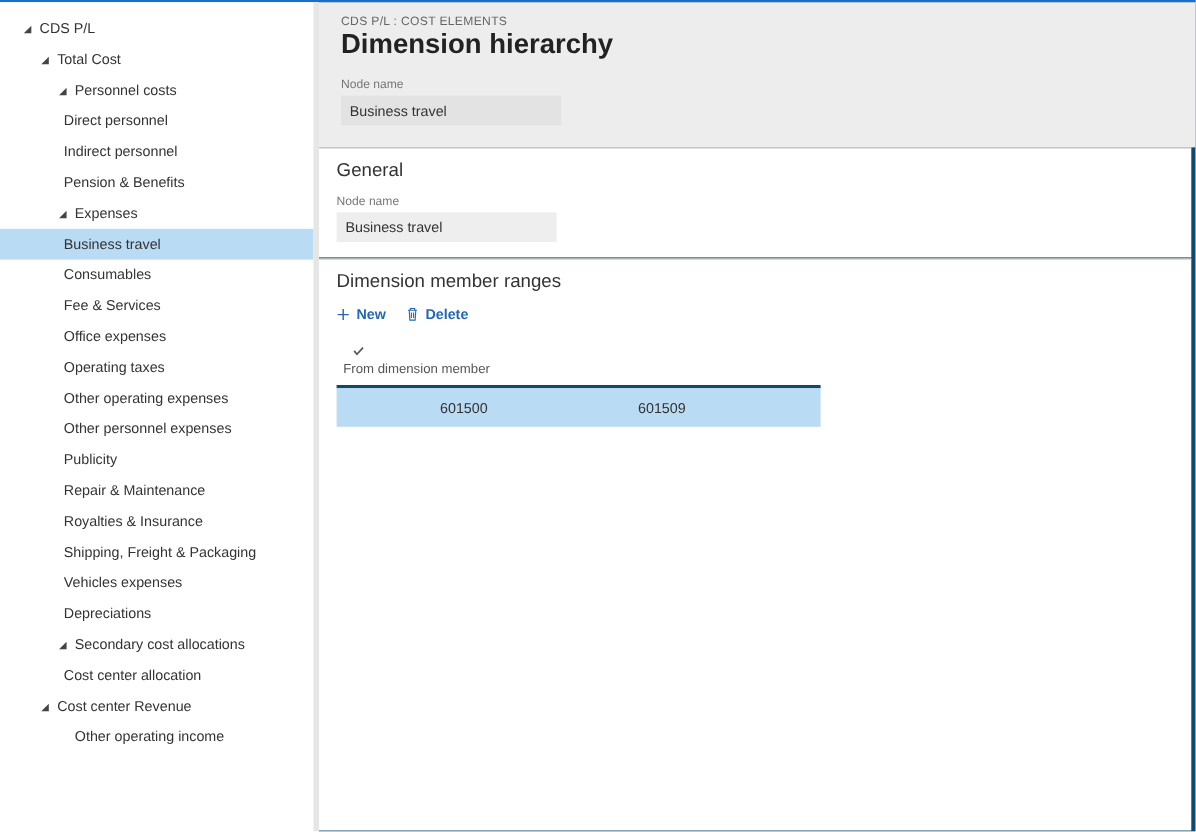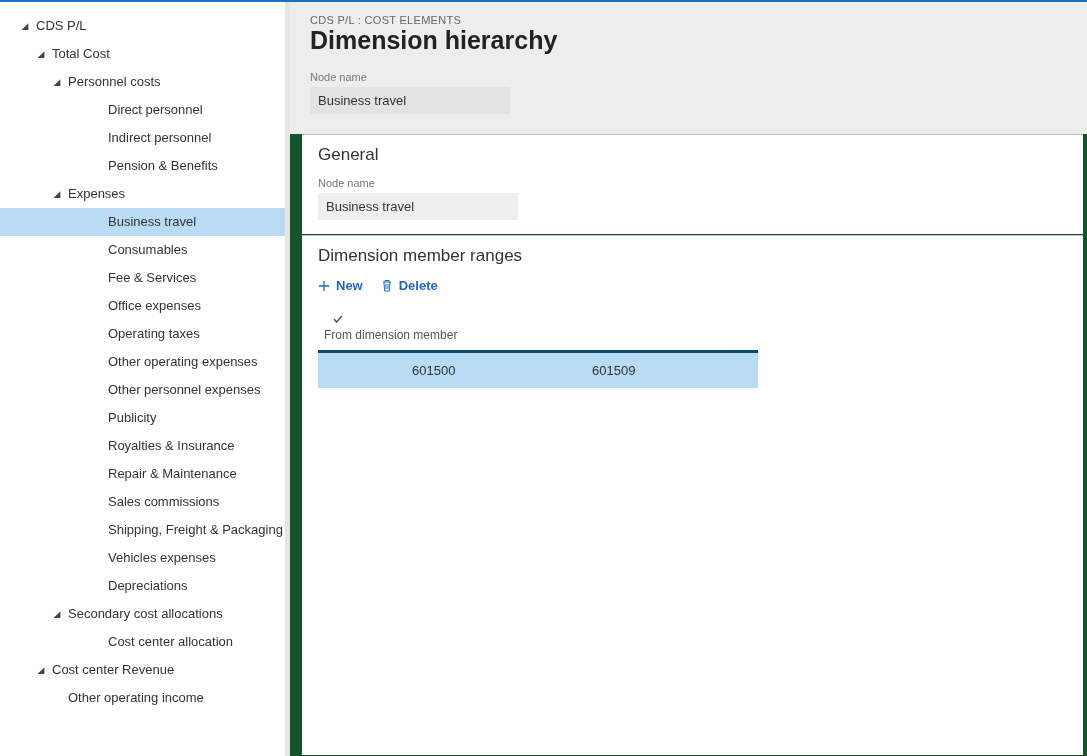--- a/index.html
+++ b/index.html
@@ -35,26 +35,26 @@
       display: inline-block;
       width: 14px;
       text-align: center;
       color: #444;
       font-size: 9px;
       margin-right: 4px;
     }
     .indent-0 { padding-left: 18px; }
     .indent-1 { padding-left: 34px; }
     .indent-2 { padding-left: 50px; }
-    .indent-3 { padding-left: 90px; }
+    .indent-3 { padding-left: 40px; }
     .main {
       flex: 1;
       display: flex;
       flex-direction: column;
-      background: #14532d;
+      background: #0c4a6e;
       height: 100%;
     }
     .header {
       padding: 12px 20px 20px 20px;
       background: #ededed;
     }
     .breadcrumb {
       font-size: 11px;
       color: #666;
       letter-spacing: 0.3px;
@@ -76,21 +76,21 @@
       padding: 6px 8px;
       border: none;
       background: #e3e3e3;
       font-size: 13px;
       color: #333;
       font-family: inherit;
     }
     .panel {
       background: #fff;
       border-top: 1px solid #c0c0c0;
-      margin: 0px 4px 1px 12px;
+      margin: 0px 4px 1px 0;
       padding: 10px 16px 14px 16px;
     }
     .panel-title {
       font-size: 17px;
       font-weight: 400;
       color: #333;
       margin-bottom: 12px;
     }
     .toolbar {
       display: flex;
@@ -210,29 +210,25 @@
   <div class="tree-node indent-3">
     <span class="caret"></span>
     <span>Other personnel expenses</span>
   </div>
   <div class="tree-node indent-3">
     <span class="caret"></span>
     <span>Publicity</span>
   </div>
   <div class="tree-node indent-3">
     <span class="caret"></span>
+    <span>Repair &amp; Maintenance</span>
+  </div>
+  <div class="tree-node indent-3">
+    <span class="caret"></span>
     <span>Royalties &amp; Insurance</span>
-  </div>
-  <div class="tree-node indent-3">
-    <span class="caret"></span>
-    <span>Repair &amp; Maintenance</span>
-  </div>
-  <div class="tree-node indent-3">
-    <span class="caret"></span>
-    <span>Sales commissions</span>
   </div>
   <div class="tree-node indent-3">
     <span class="caret"></span>
     <span>Shipping, Freight &amp; Packaging</span>
   </div>
   <div class="tree-node indent-3">
     <span class="caret"></span>
     <span>Vehicles expenses</span>
   </div>
   <div class="tree-node indent-3">

